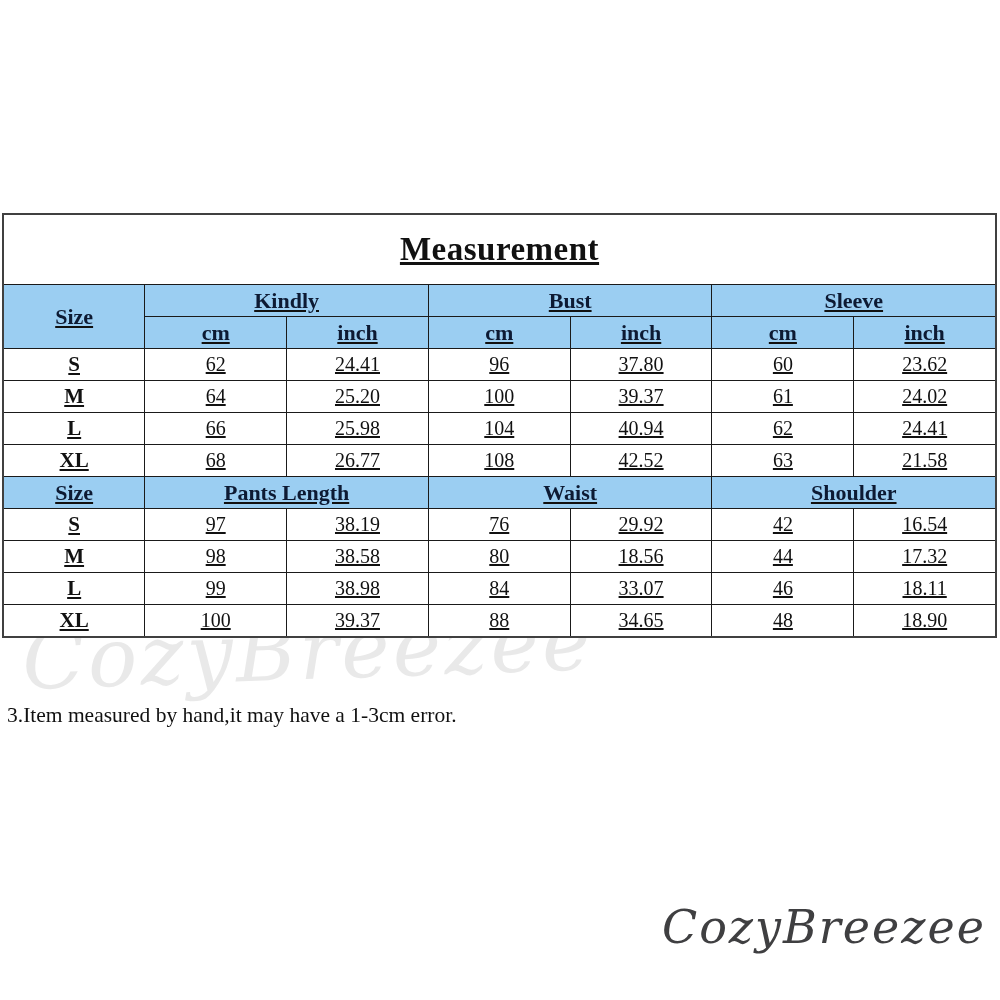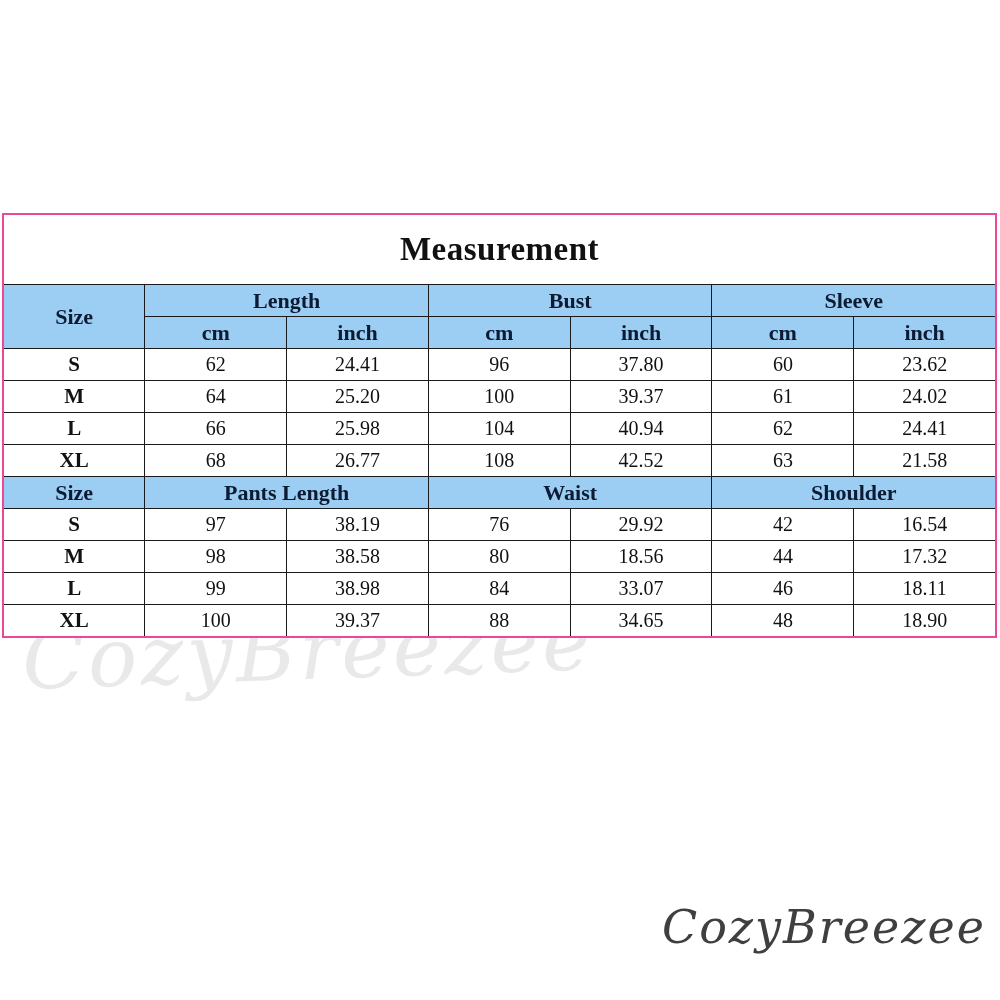--- a/index.html
+++ b/index.html
@@ -3,21 +3,21 @@
 <meta charset="utf-8">
 <style>
   html,body{margin:0;padding:0;background:#ffffff;}
   .sheet{
     position:relative;width:1000px;height:1000px;background:#ffffff;overflow:hidden;
     font-family:"Liberation Serif","DejaVu Serif",serif;color:#111111;
   }
   table.size-chart{
     position:absolute;top:213px;left:2px;width:995px;
     border-collapse:collapse;table-layout:fixed;
-    border:2px solid #ec4899;background:#ffffff;
+    border:2px solid #404040;background:#ffffff;text-decoration:underline;
   }
   table.size-chart td,table.size-chart th{
     border:1px solid #1a1a1a;text-align:center;vertical-align:middle;
     padding:0;overflow:hidden;white-space:nowrap;
   }
   td.title-cell{height:69px;font-size:33px;font-weight:bold;letter-spacing:.5px;}
   tr.hdr td{background:#9bcef2;font-weight:bold;font-size:22px;height:31px;color:#0d1a33;}
   tr.data td{height:31px;font-size:20px;background:#ffffff;}
   tr.data td.size-col{font-weight:bold;font-size:21px;}
   .tips{
@@ -56,21 +56,21 @@
       <col style="width:14.32%">
     </colgroup>
 
     <tbody>
         <tr>
       <td class="title-cell" colspan="7">Measurement</td>
     </tr>
 
     <tr class="hdr">
       <td rowspan="2">Size</td>
-      <td colspan="2">Length</td>
+      <td colspan="2">Kindly</td>
       <td colspan="2">Bust</td>
       <td colspan="2">Sleeve</td>
     </tr>
     <tr class="hdr">
       <td>cm</td>
       <td>inch</td>
       <td>cm</td>
       <td>inch</td>
       <td>cm</td>
       <td>inch</td>
@@ -153,18 +153,19 @@
       <td>39.37</td>
       <td>88</td>
       <td>34.65</td>
       <td>48</td>
       <td>18.90</td>
     </tr>
   </tbody>
     </table>
 
   <div class="tips">
+    <div class="tip-line">3.Item measured by hand,it may have a 1-3cm error.</div>
     
   </div>
 
   <div class="wm-logo">CozyBreezee</div>
 
 </div>
 
 </body></html>

